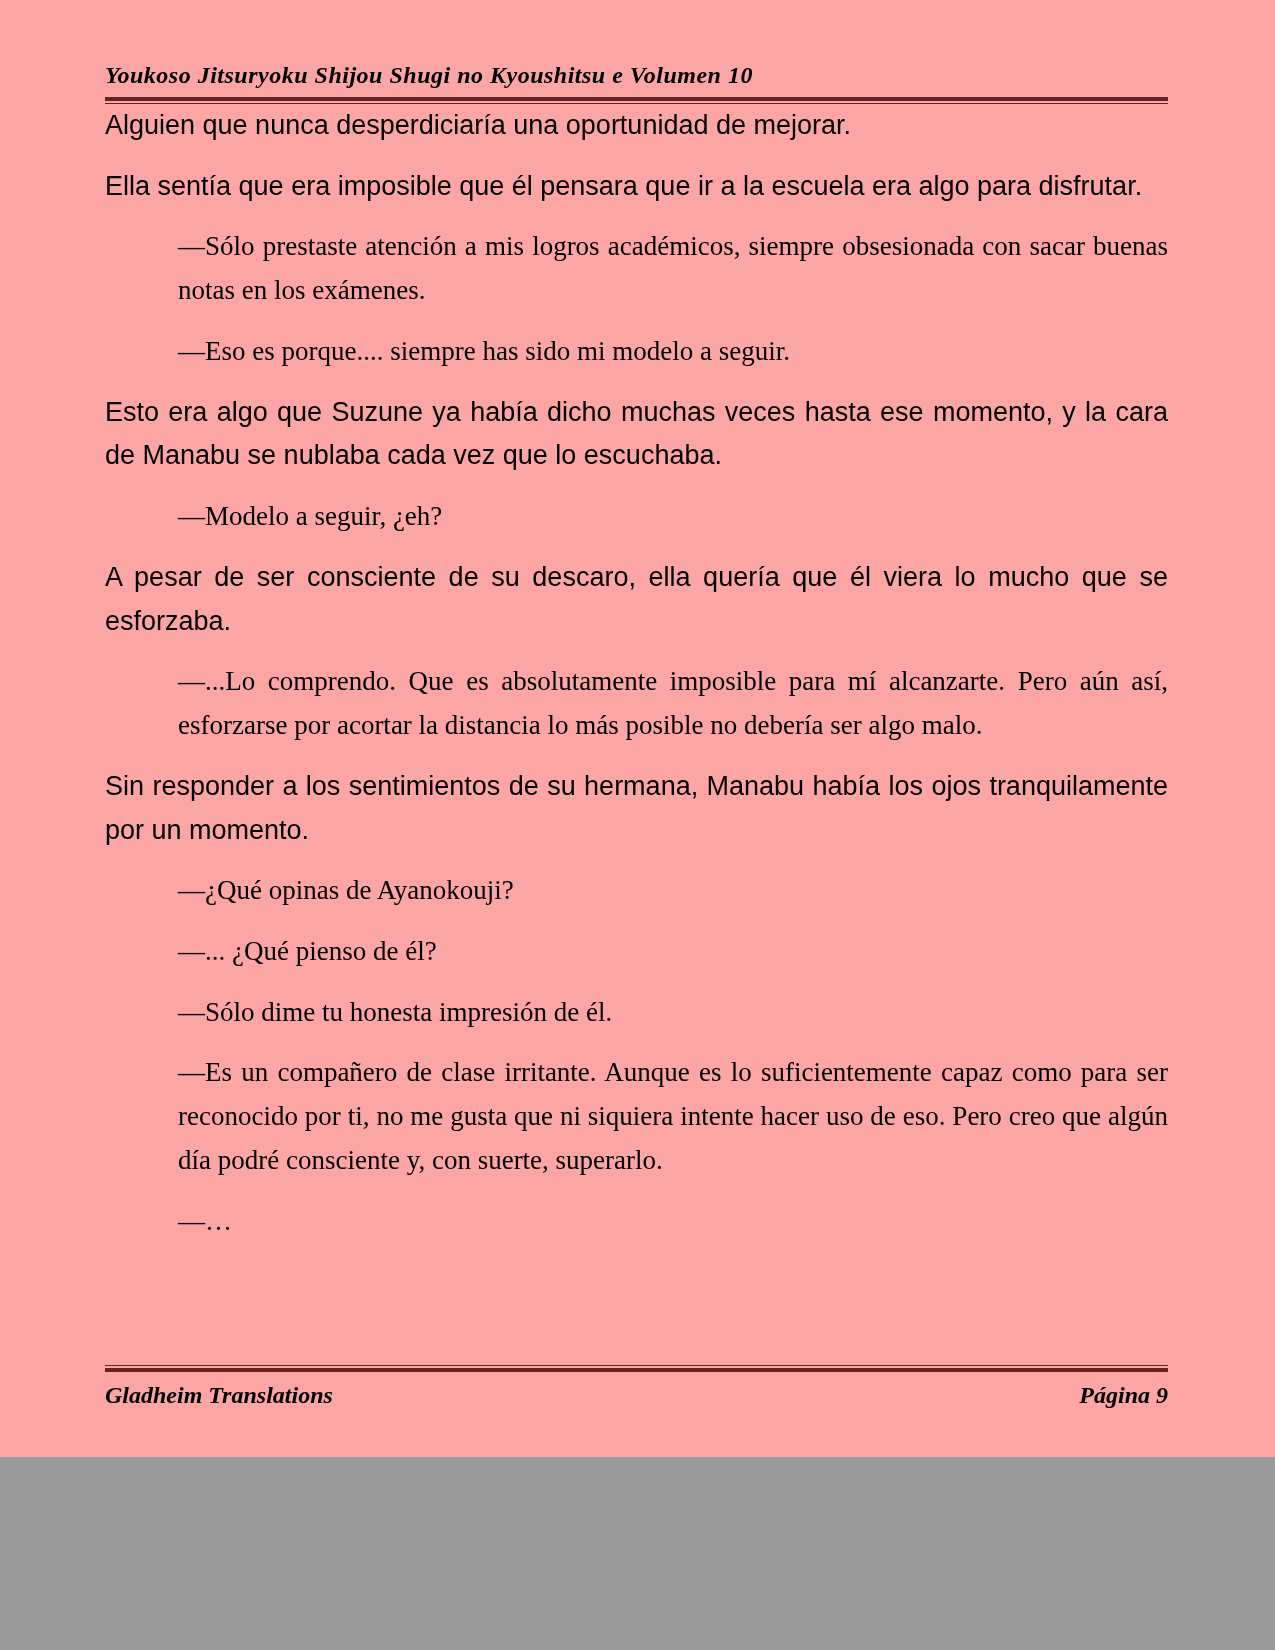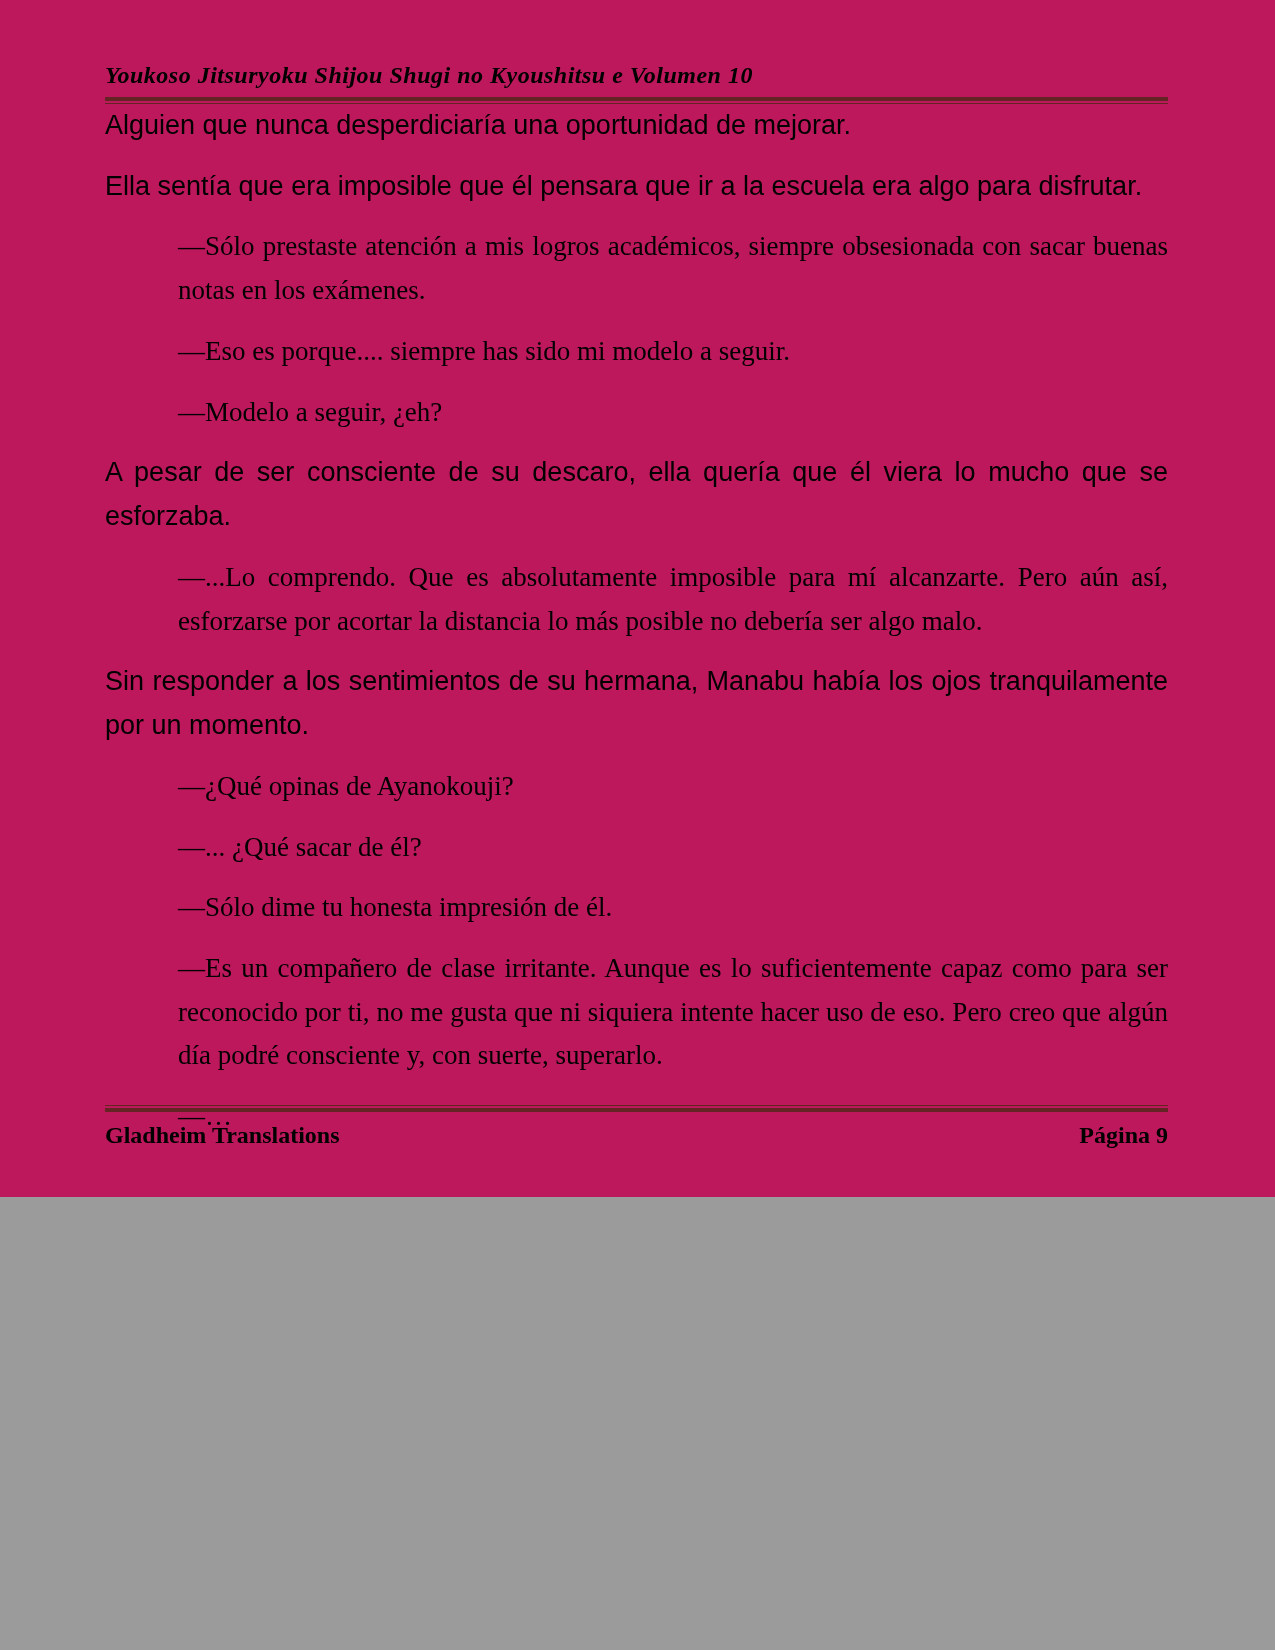--- a/index.html
+++ b/index.html
@@ -3,23 +3,23 @@
 <meta charset="utf-8">
 <style>
   html, body {
     margin: 0;
     padding: 0;
     background: #9b9b9b;
   }
   .page {
     position: relative;
     width: 1275px;
-    height: 1197px;
+    height: 1457px;
     margin: 0 auto;
-    background: #be185d;
+    background: #fca5a5;
     box-sizing: border-box;
     font-family: "Liberation Sans", sans-serif;
     color: #000000;
     overflow: hidden;
   }
   .content {
     position: absolute;
     top: 62px;
     left: 105px;
     right: 107px;
@@ -65,46 +65,48 @@
     border-top: 1px solid #632423;
     border-bottom: 4px solid #632423;
     padding-top: 2px;
     margin: 0 0 10px 0;
   }
   .footer-row {
     display: flex;
     justify-content: space-between;
     align-items: baseline;
     font-family: "Liberation Serif", serif;
+    font-style: italic;
     font-weight: bold;
     font-size: 24px;
   }
 </style>
 </head>
 <body>
 
 <div class="page">
   <div class="content">
 
     <div class="header">
       <div class="header-title">Youkoso Jitsuryoku Shijou Shugi no Kyoushitsu e Volumen 10</div>
       <div class="rule-double"></div>
     </div>
 
     <div class="body-text">
       <p class="para">Alguien que nunca desperdiciaría una oportunidad de mejorar.</p>
       <p class="para">Ella sentía que era imposible que él pensara que ir a la escuela era algo para disfrutar.</p>
       <p class="para dialogue">—Sólo prestaste atención a mis logros académicos, siempre obsesionada con sacar buenas notas en los exámenes.</p>
       <p class="para dialogue">—Eso es porque.... siempre has sido mi modelo a seguir.</p>
+      <p class="para">Esto era algo que Suzune ya había dicho muchas veces hasta ese momento, y la cara de Manabu se nublaba cada vez que lo escuchaba.</p>
       <p class="para dialogue">—Modelo a seguir, ¿eh?</p>
       <p class="para">A pesar de ser consciente de su descaro, ella quería que él viera lo mucho que se esforzaba.</p>
       <p class="para dialogue">—...Lo comprendo. Que es absolutamente imposible para mí alcanzarte. Pero aún así, esforzarse por acortar la distancia lo más posible no debería ser algo malo.</p>
       <p class="para">Sin responder a los sentimientos de su hermana, Manabu había los ojos tranquilamente por un momento.</p>
       <p class="para dialogue">—¿Qué opinas de Ayanokouji?</p>
-      <p class="para dialogue">—... ¿Qué sacar de él?</p>
+      <p class="para dialogue">—... ¿Qué pienso de él?</p>
       <p class="para dialogue">—Sólo dime tu honesta impresión de él.</p>
       <p class="para dialogue">—Es un compañero de clase irritante. Aunque es lo suficientemente capaz como para ser reconocido por ti, no me gusta que ni siquiera intente hacer uso de eso. Pero creo que algún día podré consciente y, con suerte, superarlo.</p>
       <p class="para dialogue">—…</p>
     </div>
 
   </div>
 
   <div class="footer">
     <div class="rule-double-footer"></div>
     <div class="footer-row">

